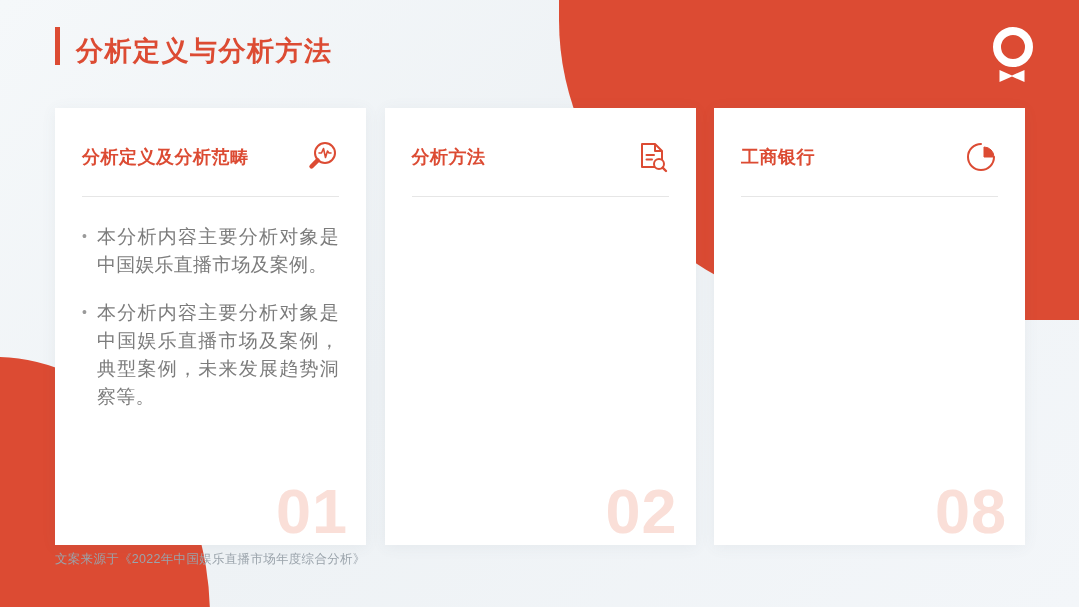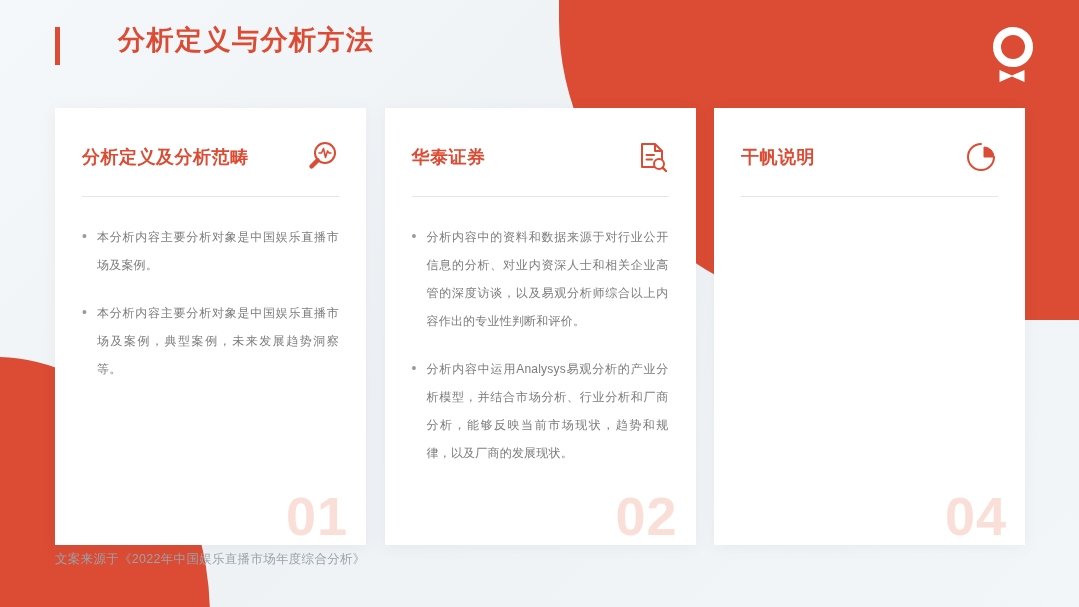--- a/index.html
+++ b/index.html
@@ -31,21 +31,21 @@
     background: #DC4B33;
     border-top-right-radius: 215px 260px;
     z-index: 1;
   }
 
   
   .header {
     position: absolute;
     top: 27px; left: 55px;
     z-index: 5;
-    display: flex; align-items: flex-start; gap: 42px;
+    display: flex; align-items: flex-end;
   }
   .title-bar {
     width: 5px; height: 38px;
     background: #DC4B33;
     margin-right: 16px;
   }
   .title-text {
     font-size: 27px;
     font-weight: bold;
     color: #DC4B33;
@@ -93,21 +93,21 @@
   .card-icon { width: 34px; height: 34px; flex: none; }
   .card-rule {
     margin-top: 22px;
     height: 1px;
     background: #e6e6e6;
   }
   .card-body {
     position: relative;
     z-index: 2;
     margin-top: 26px;
-    font-size: 12px;
+    font-size: 19px;
     line-height: 28px;
     color: #7c7c7c;
     letter-spacing: 0.2px;
   }
   .bullet-list { list-style: none; }
   .bullet-list li {
     position: relative;
     padding-left: 15px;
     margin-bottom: 20px;
     text-align: justify;
@@ -116,21 +116,21 @@
     content: "•";
     position: absolute;
     left: 0; top: -1px;
     color: #9a9a9a;
     font-size: 14px;
   }
   .plain-para { text-align: justify; }
   .watermark {
     position: absolute;
     right: 18px; bottom: 2px;
-    font-size: 54px;
+    font-size: 63px;
     font-weight: bold;
     color: #fadfd8;
     letter-spacing: 1px;
     line-height: 1;
     z-index: 1;
     user-select: none;
   }
 
   
   .footer {
@@ -180,53 +180,47 @@
         <ul class="bullet-list">
           <li>本分析内容主要分析对象是中国娱乐直播市场及案例。</li>
           <li>本分析内容主要分析对象是中国娱乐直播市场及案例，典型案例，未来发展趋势洞察等。</li>
         </ul>
       </div>
       <div class="watermark">01</div>
     </div>
 
     <div class="card">
       <div class="card-head">
-        <div class="card-title">华泰证券</div>
+        <div class="card-title">分析方法</div>
         <div class="card-icon">
           <svg viewBox="0 0 34 34" width="34" height="34" aria-hidden="true">
             <path d="M7 4 L20 4 L27 11 L27 27 L7 27 Z" fill="none" stroke="#DC4B33" stroke-width="2" stroke-linejoin="round"></path>
             <path d="M20 4 L20 11 L27 11" fill="none" stroke="#DC4B33" stroke-width="2" stroke-linejoin="round"></path>
             <line x1="11.5" y1="15" x2="19" y2="15" stroke="#DC4B33" stroke-width="2" stroke-linecap="round"></line>
             <line x1="11.5" y1="19.5" x2="17" y2="19.5" stroke="#DC4B33" stroke-width="2" stroke-linecap="round"></line>
             <circle cx="24" cy="24" r="5" fill="#ffffff" stroke="#DC4B33" stroke-width="2"></circle>
             <line x1="27.6" y1="27.6" x2="31" y2="31" stroke="#DC4B33" stroke-width="2.4" stroke-linecap="round"></line>
           </svg>
         </div>
       </div>
       <div class="card-rule"></div>
-      <div class="card-body">
-        <ul class="bullet-list">
-          <li>分析内容中的资料和数据来源于对行业公开信息的分析、对业内资深人士和相关企业高管的深度访谈，以及易观分析师综合以上内容作出的专业性判断和评价。</li>
-          <li>分析内容中运用Analysys易观分析的产业分析模型，并结合市场分析、行业分析和厂商分析，能够反映当前市场现状，趋势和规律，以及厂商的发展现状。</li>
-        </ul>
-      </div>
       <div class="watermark">02</div>
     </div>
 
     <div class="card">
       <div class="card-head">
-        <div class="card-title">干帆说明</div>
+        <div class="card-title">工商银行</div>
         <div class="card-icon">
           <svg viewBox="0 0 34 34" width="34" height="34" aria-hidden="true">
             <path d="M17 4 A13 13 0 1 0 30 17" fill="none" stroke="#DC4B33" stroke-width="2" stroke-linecap="round"></path>
             <path d="M20 7 L20 17 L30 17 A10 10 0 0 0 20 7 Z" fill="#DC4B33" stroke="#DC4B33" stroke-width="1"></path>
           </svg>
         </div>
       </div>
       <div class="card-rule"></div>
-      <div class="watermark">04</div>
+      <div class="watermark">08</div>
     </div>
 
   </div>
 
   <div class="footer">文案来源于《2022年中国娱乐直播市场年度综合分析》</div>
 
 </div>
 
 </body></html>

